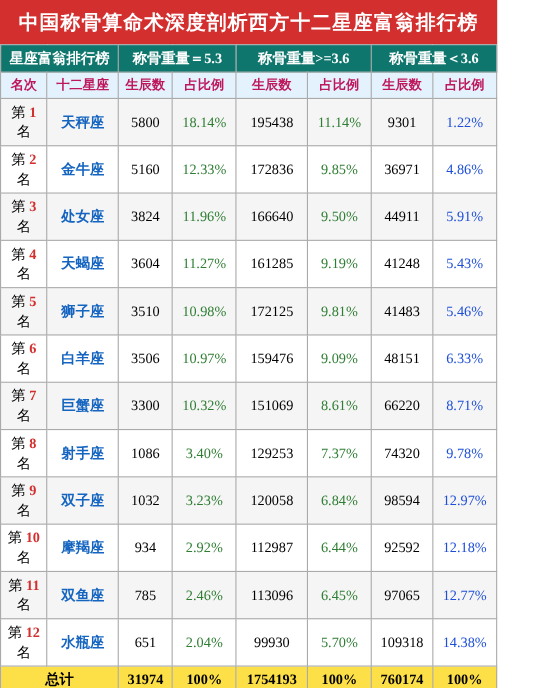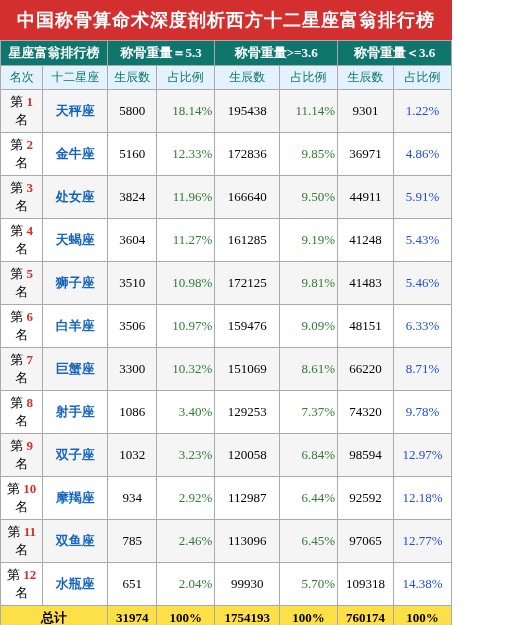--- a/index.html
+++ b/index.html
@@ -33,37 +33,37 @@
       padding: 3px 2px;
     }
     .header-row-1 th {
       background: #0f766e;
       color: #fff;
       font-weight: bold;
       font-size: 13px;
     }
     .header-row-2 th {
       background: #e3f2fd;
-      color: #0f766e;
-      font-weight: normal;
+      color: #be185d;
+      font-weight: bold;
       font-size: 12px;
     }
     .col-rank { width: 38px; }
     .col-zodiac { width: 58px; }
     .col-births1 { width: 44px; }
     .col-ratio1 { width: 52px; }
     .col-births2 { width: 58px; }
     .col-ratio2 { width: 52px; }
     .col-births3 { width: 50px; }
     .col-ratio3 { width: 52px; }
 
     .data-row td { background: #fff; }
     .data-row:nth-child(odd) td { background: #f5f5f5; }
     .data-row td.zodiac-name { color: #1565c0; font-weight: bold; }
-    .data-row td.green-cell { color: #2e7d32; text-align: right; }
+    .data-row td.green-cell { color: #2e7d32; }
     .data-row td.orange-cell { color: #1d4ed8; }
 
     .rank-text { color: #000; }
     .rank-num { color: #d32f2f; font-weight: bold; }
 
     .total-row td {
       background: #fde047;
       font-weight: bold;
       color: #000;
     }

